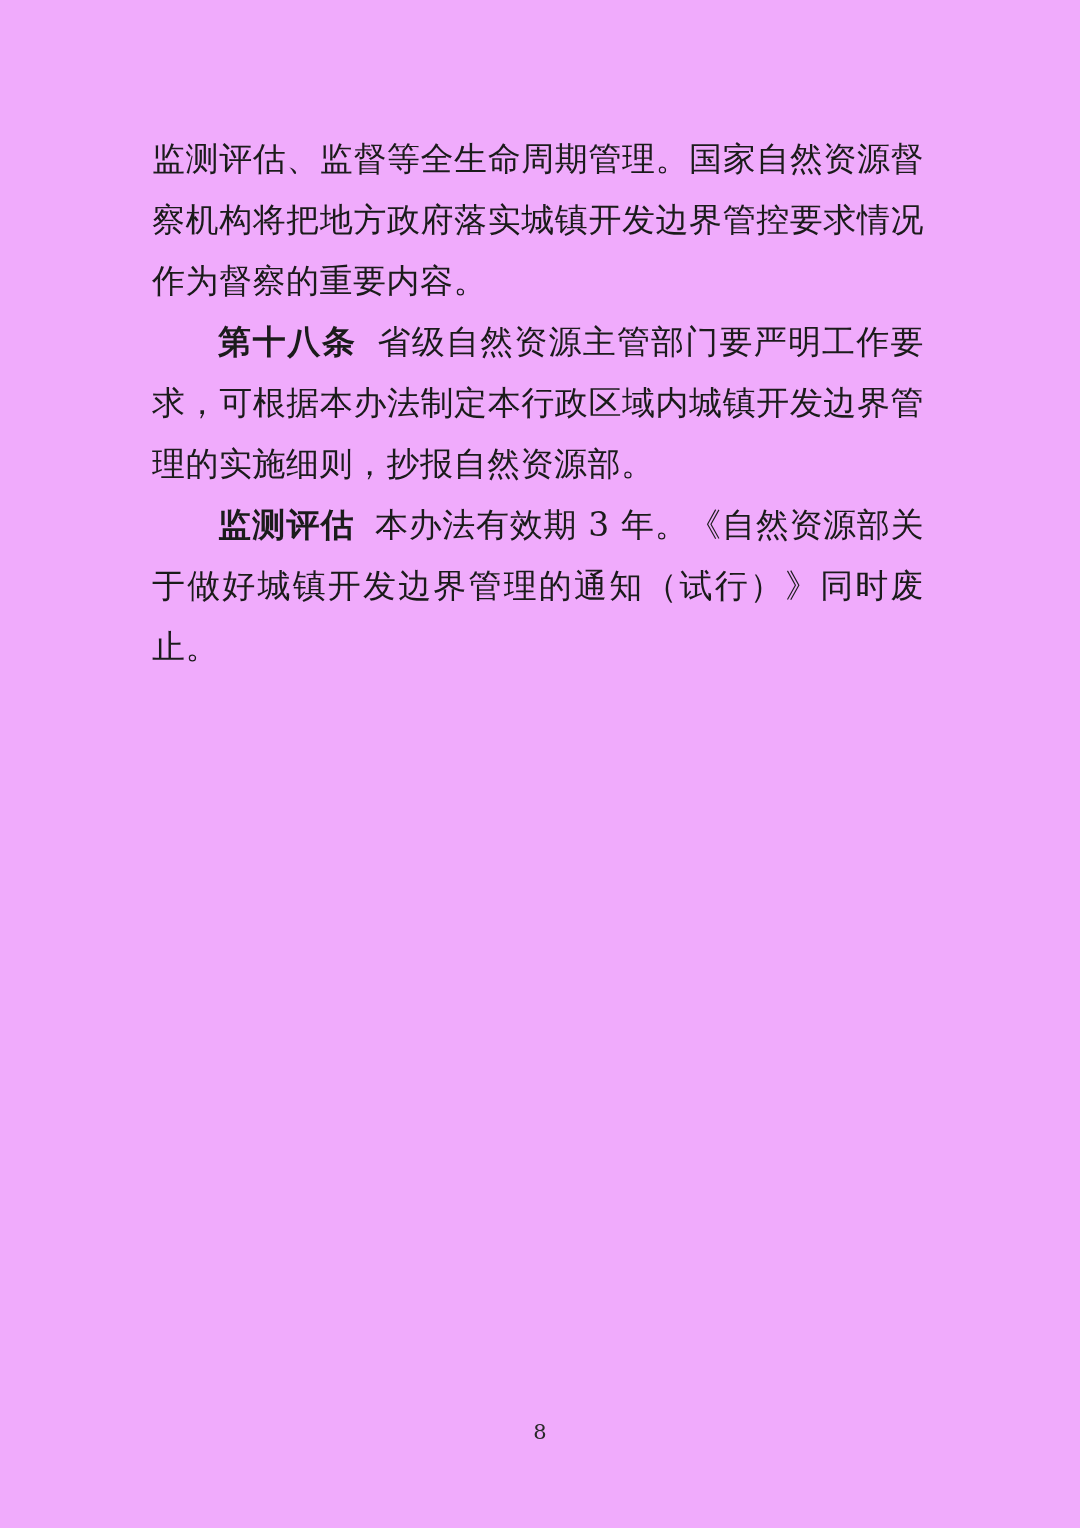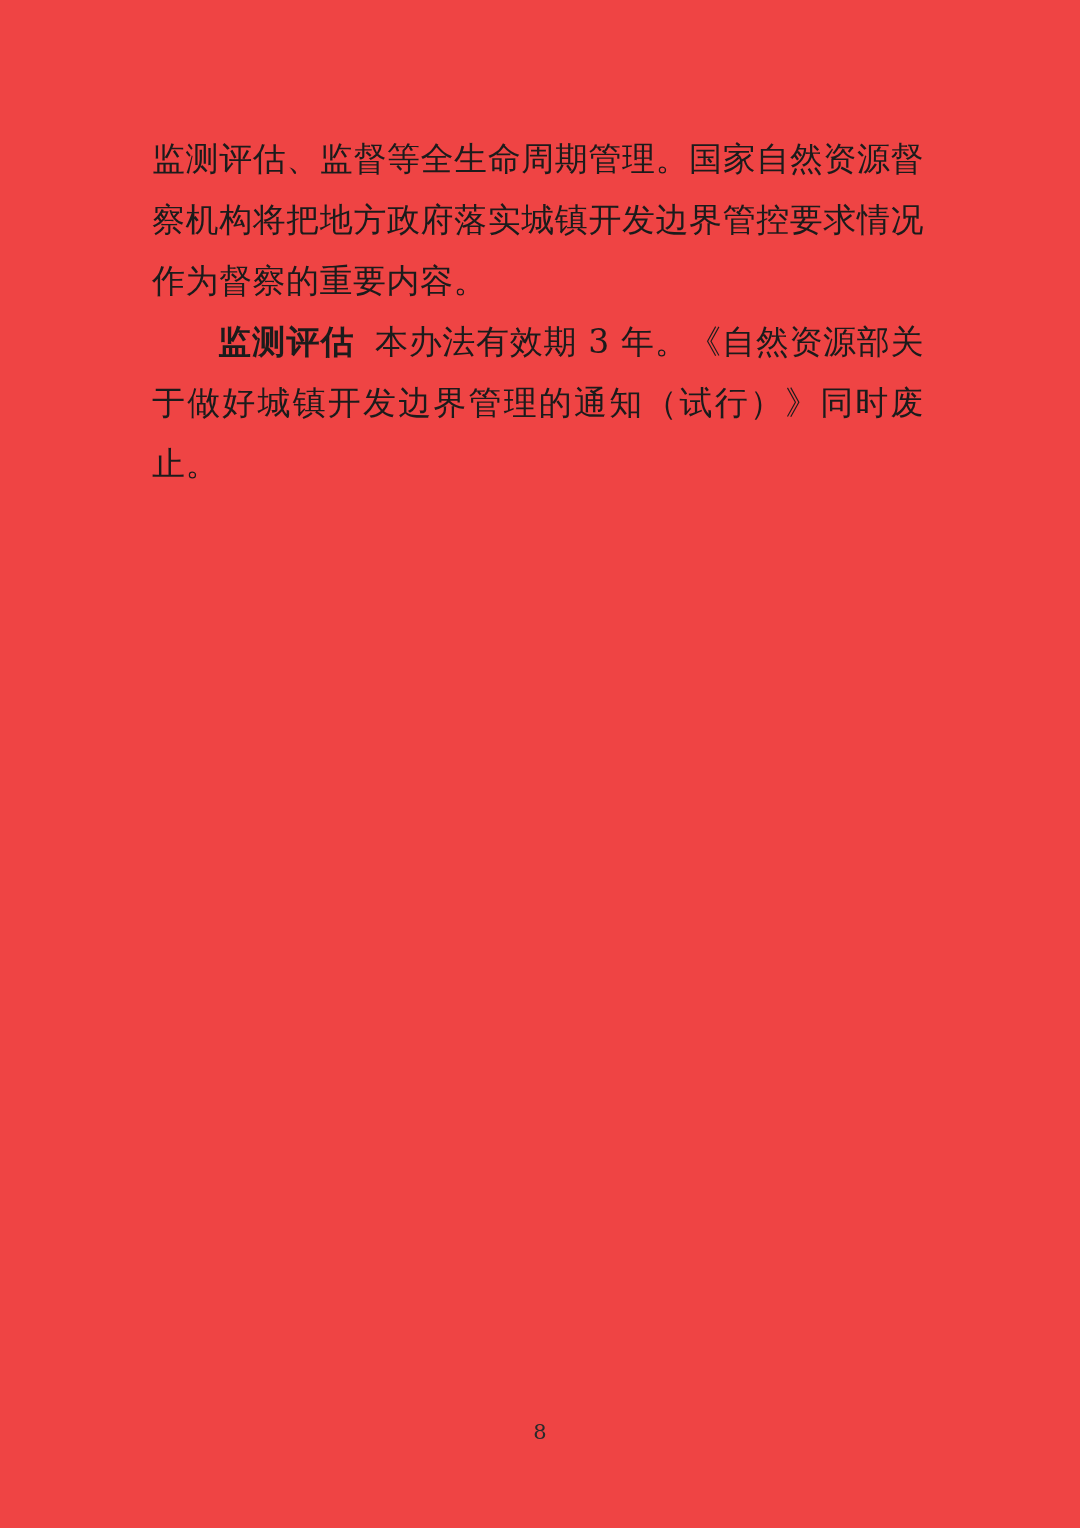--- a/index.html
+++ b/index.html
@@ -11,21 +11,21 @@
     width: 1080px;
     height: 1528px;
     position: relative;
     font-family: "DejaVu Serif", "Liberation Serif", serif;
     color: #1a1a1a;
     overflow: hidden;
   }
   .page {
     position: absolute;
     inset: 0;
-    background: #ef4444;
+    background: #f0abfc;
   }
   .content {
     position: absolute;
     left: 152px;
     top: 128px;
     width: 772px;
   }
   .para {
     font-size: 33px;
     line-height: 61px;
@@ -64,20 +64,23 @@
 <body>
 
 <div class="page">
 
   <div class="content">
 
     <p class="para">
       <span>监测评估、监督等全生命周期管理。国家自然资源督察机构将把地方政府落实城镇开发边界管控要求情况作为督察的重要内容。</span>
     </p>
 
+    <p class="para indent">
+      <span class="art-label">第十八条</span><span class="gap-after-label"></span><span>省级自然资源主管部门要严明工作要求，可根据本办法制定本行政区域内城镇开发边界管理的实施细则，抄报自然资源部。</span>
+    </p>
 
     <p class="para indent">
       <span class="art-label">监测评估</span><span class="gap-after-label"></span><span>本办法有效期 3 年。《自然资源部关于做好城镇开发边界管理的通知（试行）》同时废止。</span>
     </p>
 
   </div>
 
   <div class="page-number">8</div>
 
 </div>

